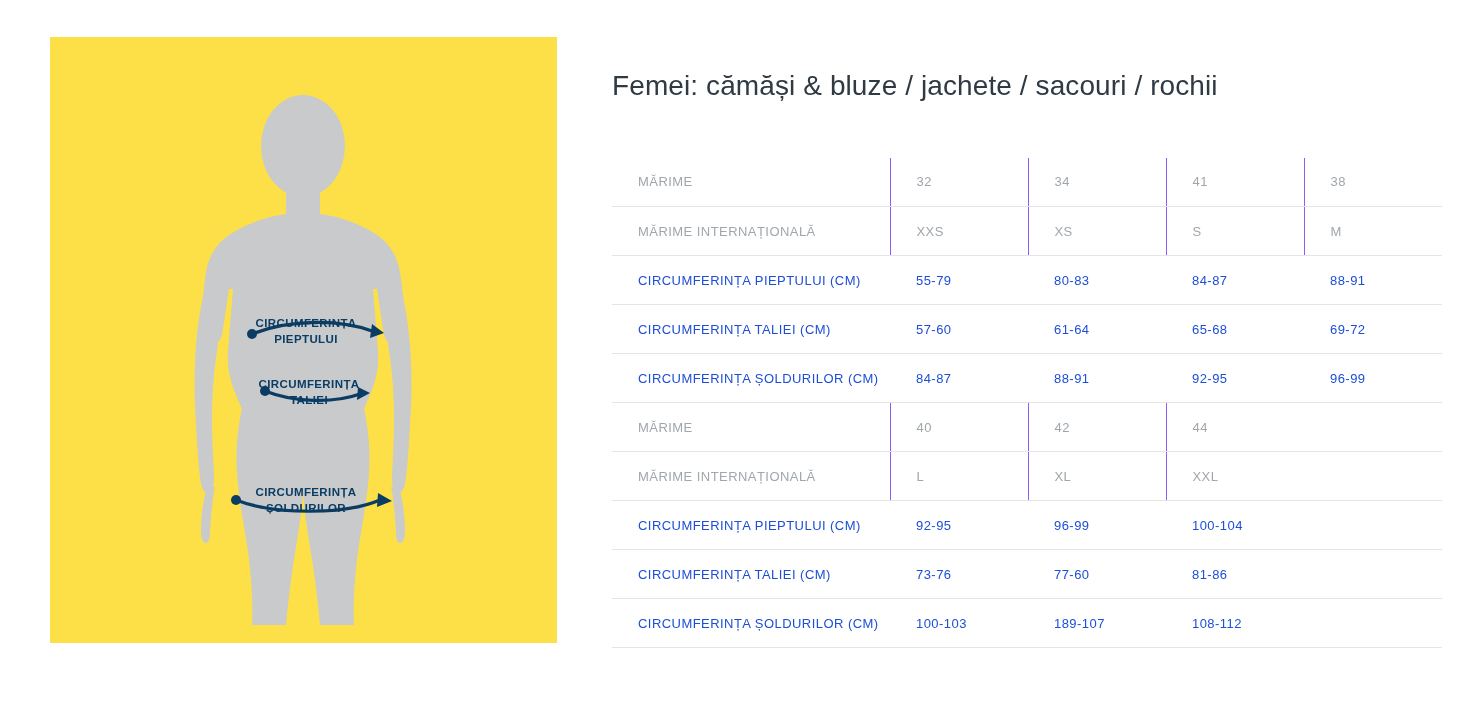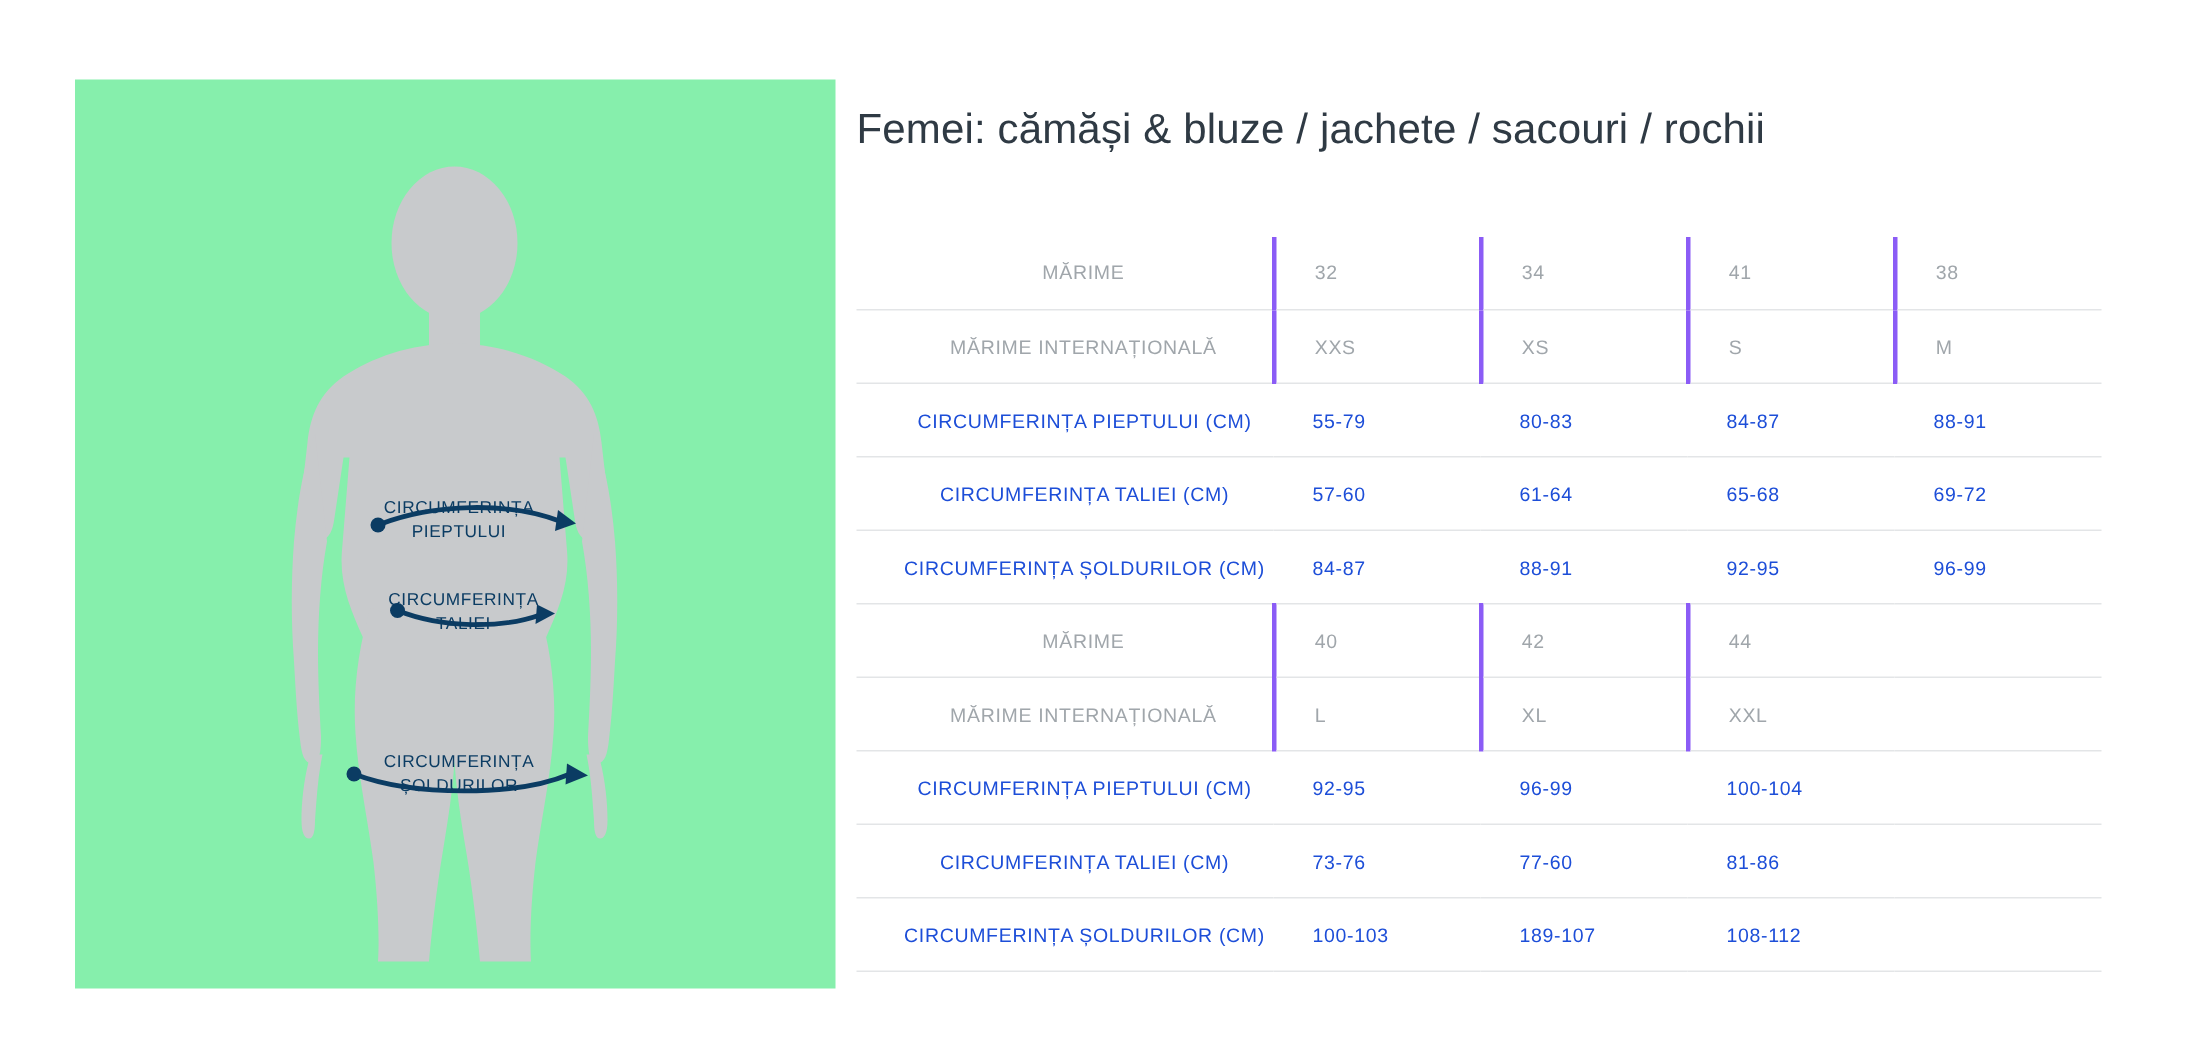--- a/index.html
+++ b/index.html
@@ -14,24 +14,25 @@
     width: 1465px;
     height: 707px;
     background: #ffffff;
     overflow: hidden;
   }
 
   
   .figure-panel {
     position: absolute;
     left: 50px;
-    top: 53px;
+    top: 37px;
     width: 507px;
     height: 606px;
-    background: #86efac;
+    background: #fde047;
+    font-weight: bold;
   }
   .figure-wrap {
     position: absolute;
     inset: 0;
   }
   .figure-svg { display: block; width: 100%; height: 100%; }
 
   .measure-label {
     position: absolute;
     color: #0b3c63;
@@ -42,21 +43,21 @@
     white-space: pre-line;
     font-family: "Liberation Sans", sans-serif;
   }
   .label-bust  { left: 196px; top: 279px; width: 120px; }
   .label-waist { left: 200px; top: 340px; width: 118px; }
   .label-hips  { left: 196px; top: 448px; width: 120px; }
 
   
   .content {
     position: absolute;
-    left: 571px;
+    left: 612px;
     top: 51px;
     width: 810px;
   }
   .title {
     font-size: 28px;
     font-weight: 400;
     color: #2f3a44;
     letter-spacing: 0.1px;
     margin: 0;
     padding: 18px 0 0 0;
@@ -74,30 +75,29 @@
     font-size: 13px;
     color: #1d4ed8;
     letter-spacing: 0.45px;
     vertical-align: middle;
     border-bottom: 1px solid #e3e5e7;
     height: 49px;
   }
   td.rowhead {
     width: 278px;
     padding-left: 26px;
-    text-align: center;
   }
   td.val {
     width: 138px;
   }
   tr.head-row td {
     color: #a0a6ab;
   }
   tr.head-row td.val {
-    border-left: 3px solid #8b5cf6;
+    border-left: 1px solid #8b5cf6;
   }
   tr.head-row td.val.blank {
     border-left: none;
   }
   tr.group-start td {
     border-top: 1px solid #e3e5e7;
   }
 </style>
 </head>
 <body>

